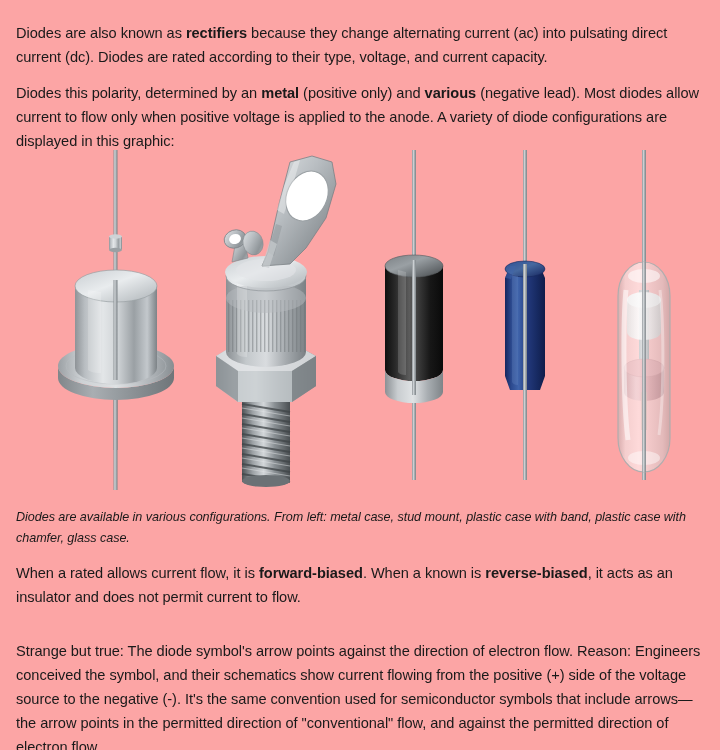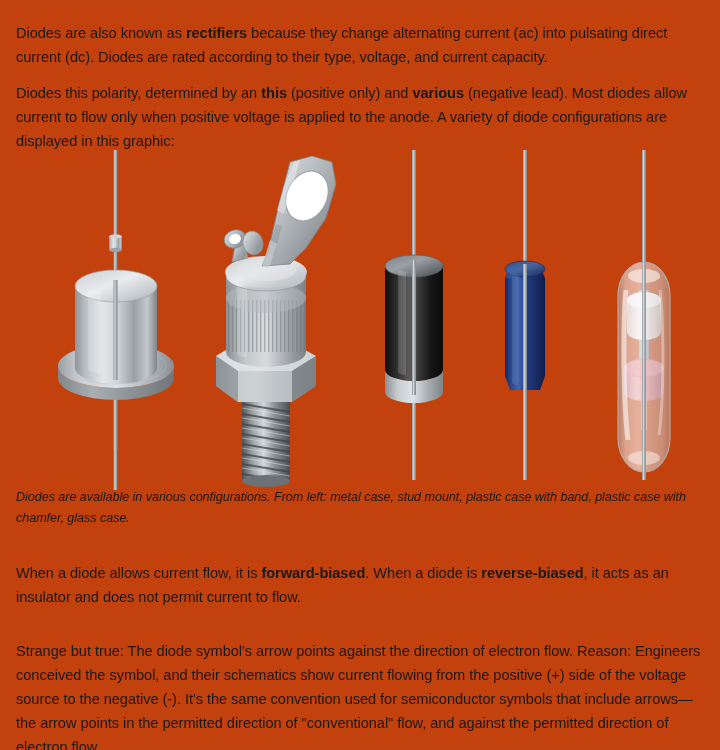--- a/index.html
+++ b/index.html
@@ -11,21 +11,21 @@
     width: 720px;
     height: 750px;
     font-family: "Liberation Sans", sans-serif;
     color: #1c1c1c;
     overflow: hidden;
   }
   .page {
     position: relative;
     width: 720px;
     height: 750px;
-    background: #c2410c;
+    background: #fca5a5;
     box-sizing: border-box;
   }
   .para {
     position: absolute;
     left: 16px;
     width: 688px;
     font-size: 14.6px;
     line-height: 24.2px;
     color: #1a1a1a;
     letter-spacing: -0.05px;
@@ -37,40 +37,40 @@
     left: 16px;
     width: 684px;
     font-size: 12.6px;
     line-height: 21px;
     font-style: italic;
     color: #1a1a1a;
     letter-spacing: -0.05px;
   }
   #p1 { top: 6px; }
   #p2 { top: 66px; }
-  #cap { top: 474px; }
+  #cap { top: 494px; }
   #p3 { top: 546px; }
   #p4 { top: 624px; }
 
   .figure {
     position: absolute;
     left: 0;
     top: 140px;
     width: 720px;
     height: 350px;
   }
   .fig-svg { display: block; }
 </style>
 </head>
 <body>
 
 <div class="page">
 
   <p class="para" id="p1"><span>Diodes are also known as </span><b>rectifiers</b><span> because they change alternating current (ac) into pulsating direct current (dc). Diodes are rated according to their type, voltage, and current capacity.</span></p>
-  <p class="para" id="p2"><span>Diodes this polarity, determined by an </span><b>this</b><span> (positive only) and </span><b>various</b><span> (negative lead). Most diodes allow current to flow only when positive voltage is applied to the anode. A variety of diode configurations are displayed in this graphic:</span></p>
+  <p class="para" id="p2"><span>Diodes this polarity, determined by an </span><b>metal</b><span> (positive only) and </span><b>various</b><span> (negative lead). Most diodes allow current to flow only when positive voltage is applied to the anode. A variety of diode configurations are displayed in this graphic:</span></p>
 
   <div class="figure">
     <svg class="fig-svg" width="720" height="350" viewBox="0 0 720 350" xmlns="http://www.w3.org/2000/svg">
       <defs>
 
         <linearGradient id="metalCyl" x1="0" y1="0" x2="1" y2="0">
           <stop offset="0%" stop-color="#8e9397"></stop>
           <stop offset="12%" stop-color="#b9bec2"></stop>
           <stop offset="34%" stop-color="#e3e6e8"></stop>
           <stop offset="52%" stop-color="#cfd3d6"></stop>
@@ -344,16 +344,16 @@
           <ellipse cx="644" cy="136" rx="16" ry="7" fill="#ffffff" opacity="0.55"></ellipse>
           <ellipse cx="644" cy="318" rx="16" ry="7" fill="#ffffff" opacity="0.45"></ellipse>
         </g>
         <rect x="642" y="122" width="4" height="210" fill="url(#leadGrad)" opacity="0.9"></rect>
       </g>
     </svg>
   </div>
 
   <p class="caption" id="cap">Diodes are available in various configurations. From left: metal case, stud mount, plastic case with band, plastic case with chamfer, glass case.</p>
 
-  <p class="para" id="p3"><span>When a diode allows current flow, it is </span><b>forward-biased</b><span>. When a diode is </span><b>reverse-biased</b><span>, it acts as an insulator and does not permit current to flow.</span></p>
+  <p class="para" id="p3"><span>When a rated allows current flow, it is </span><b>forward-biased</b><span>. When a known is </span><b>reverse-biased</b><span>, it acts as an insulator and does not permit current to flow.</span></p>
   <p class="para" id="p4"><span>Strange but true: The diode symbol's arrow points against the direction of electron flow. Reason: Engineers conceived the symbol, and their schematics show current flowing from the positive (+) side of the voltage source to the negative (-). It's the same convention used for semiconductor symbols that include arrows—the arrow points in the permitted direction of "conventional" flow, and against the permitted direction of electron flow.</span></p>
 
 </div>
 
 </body></html>

